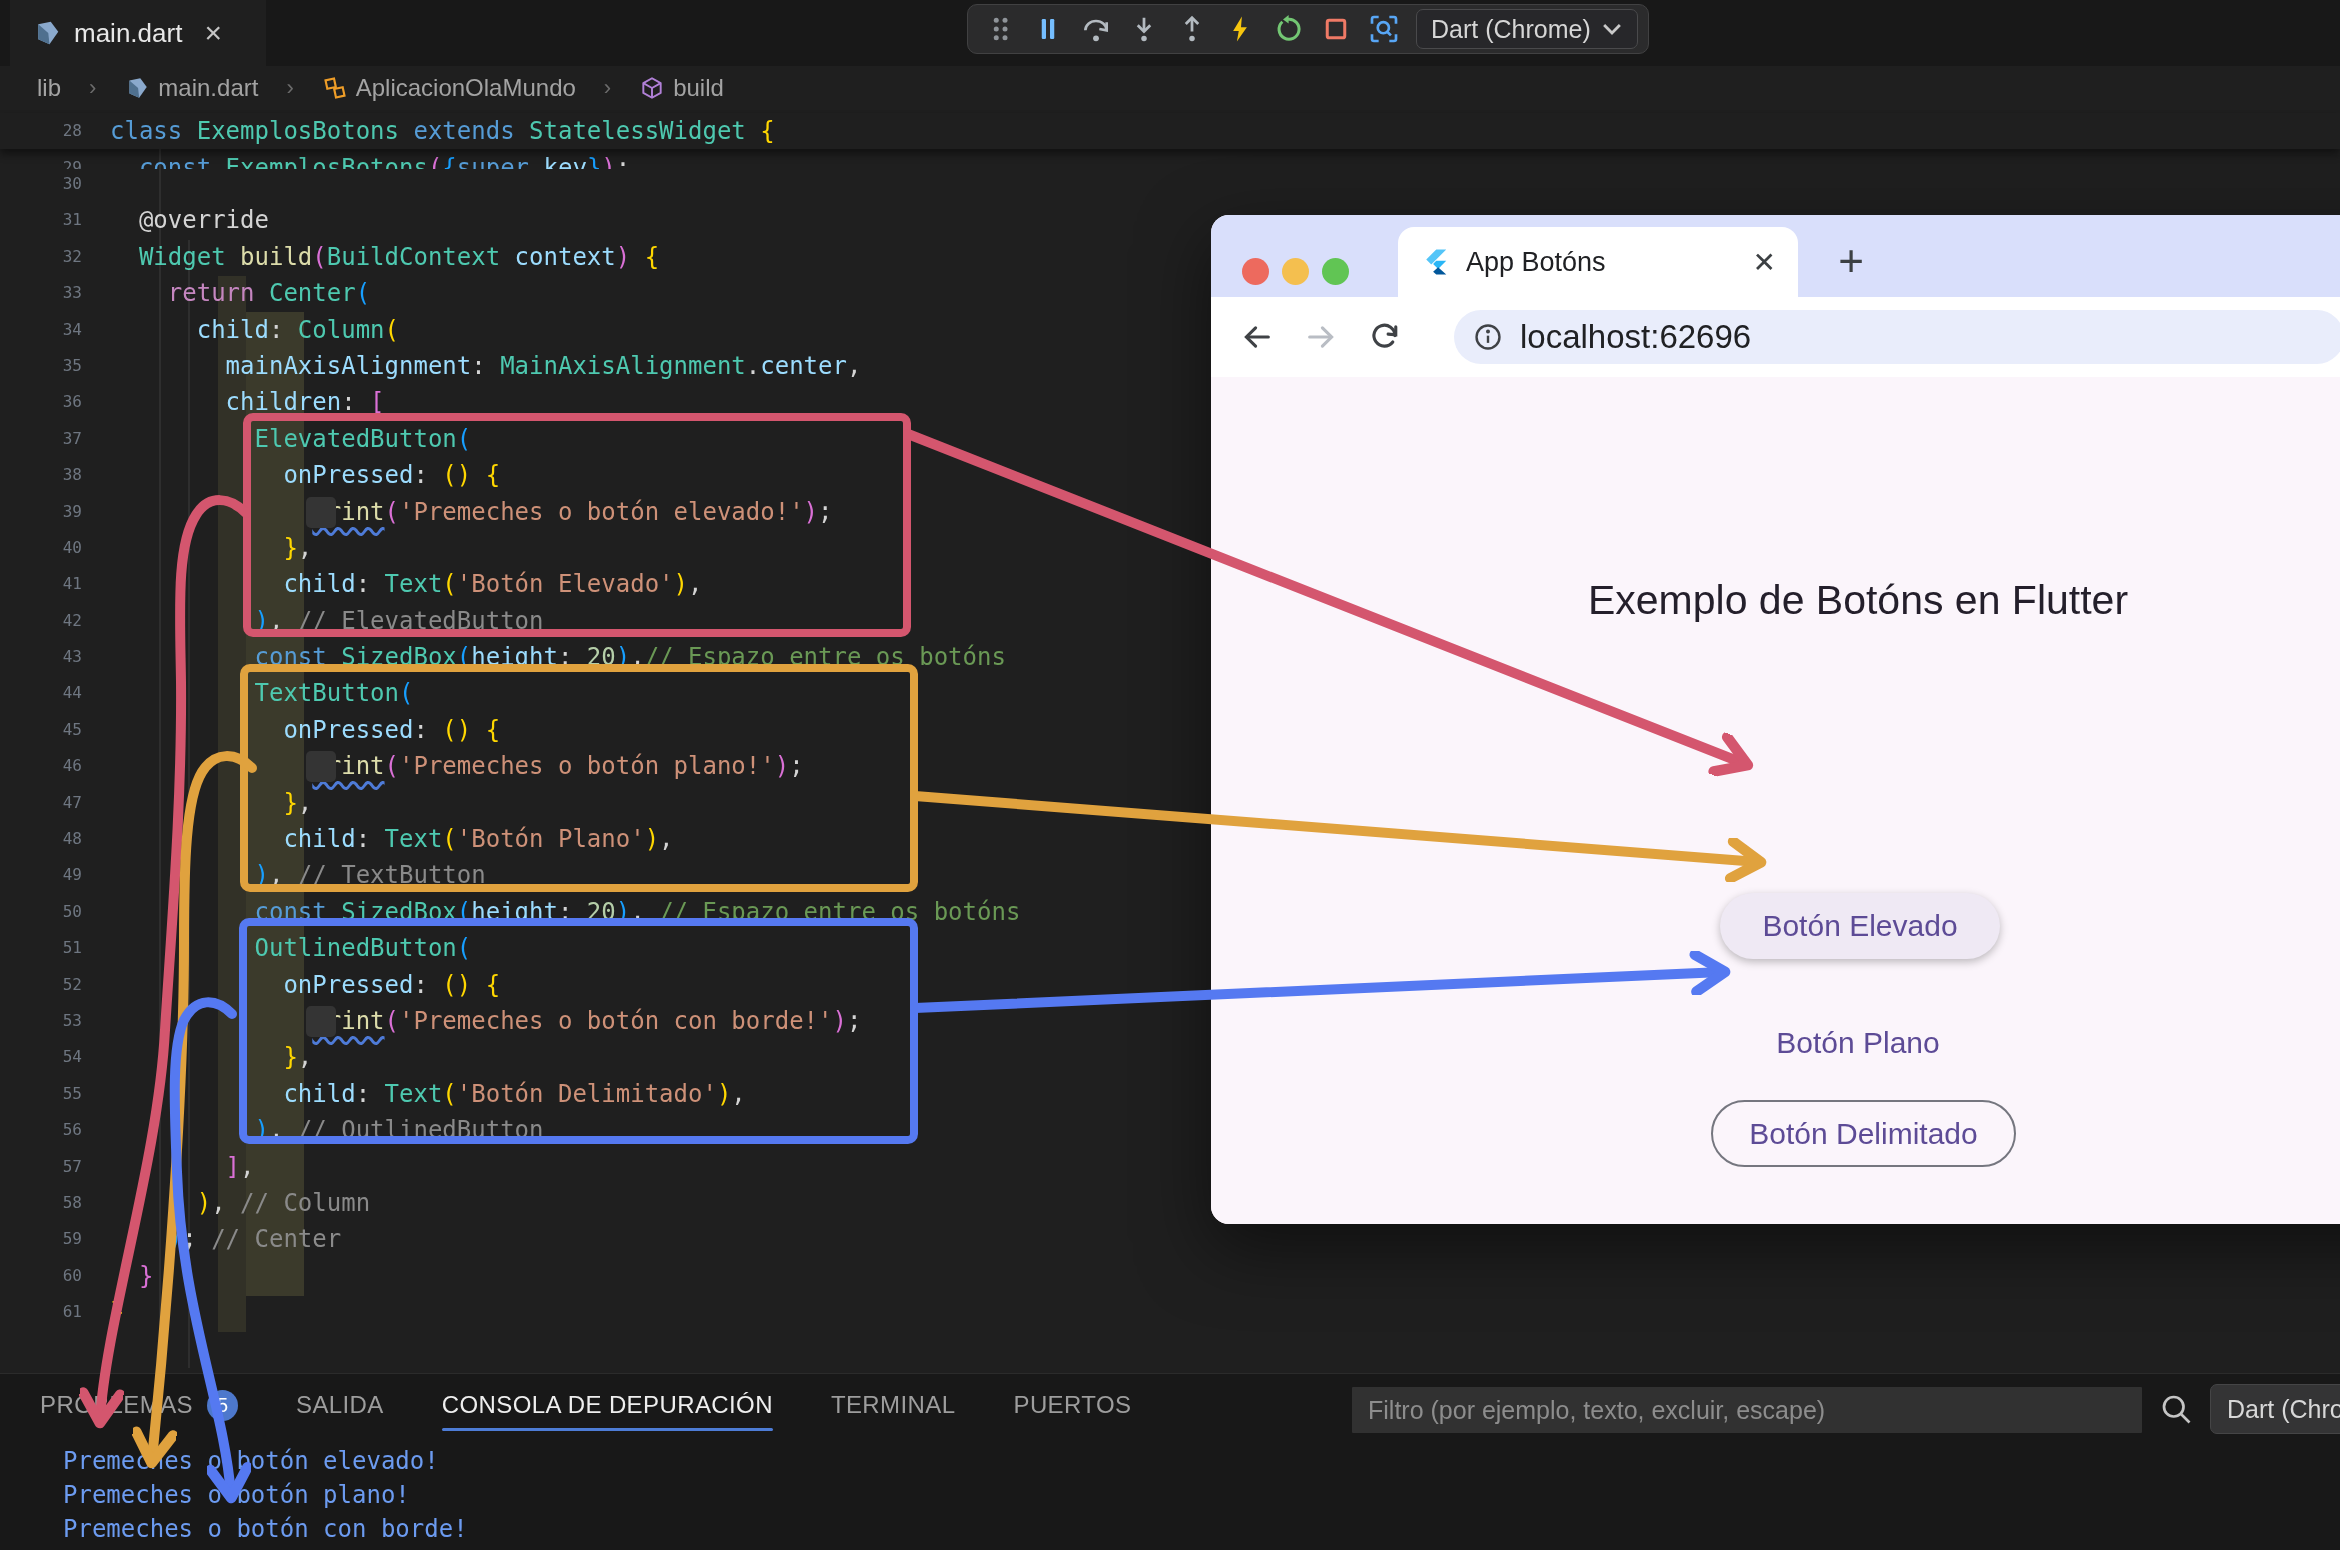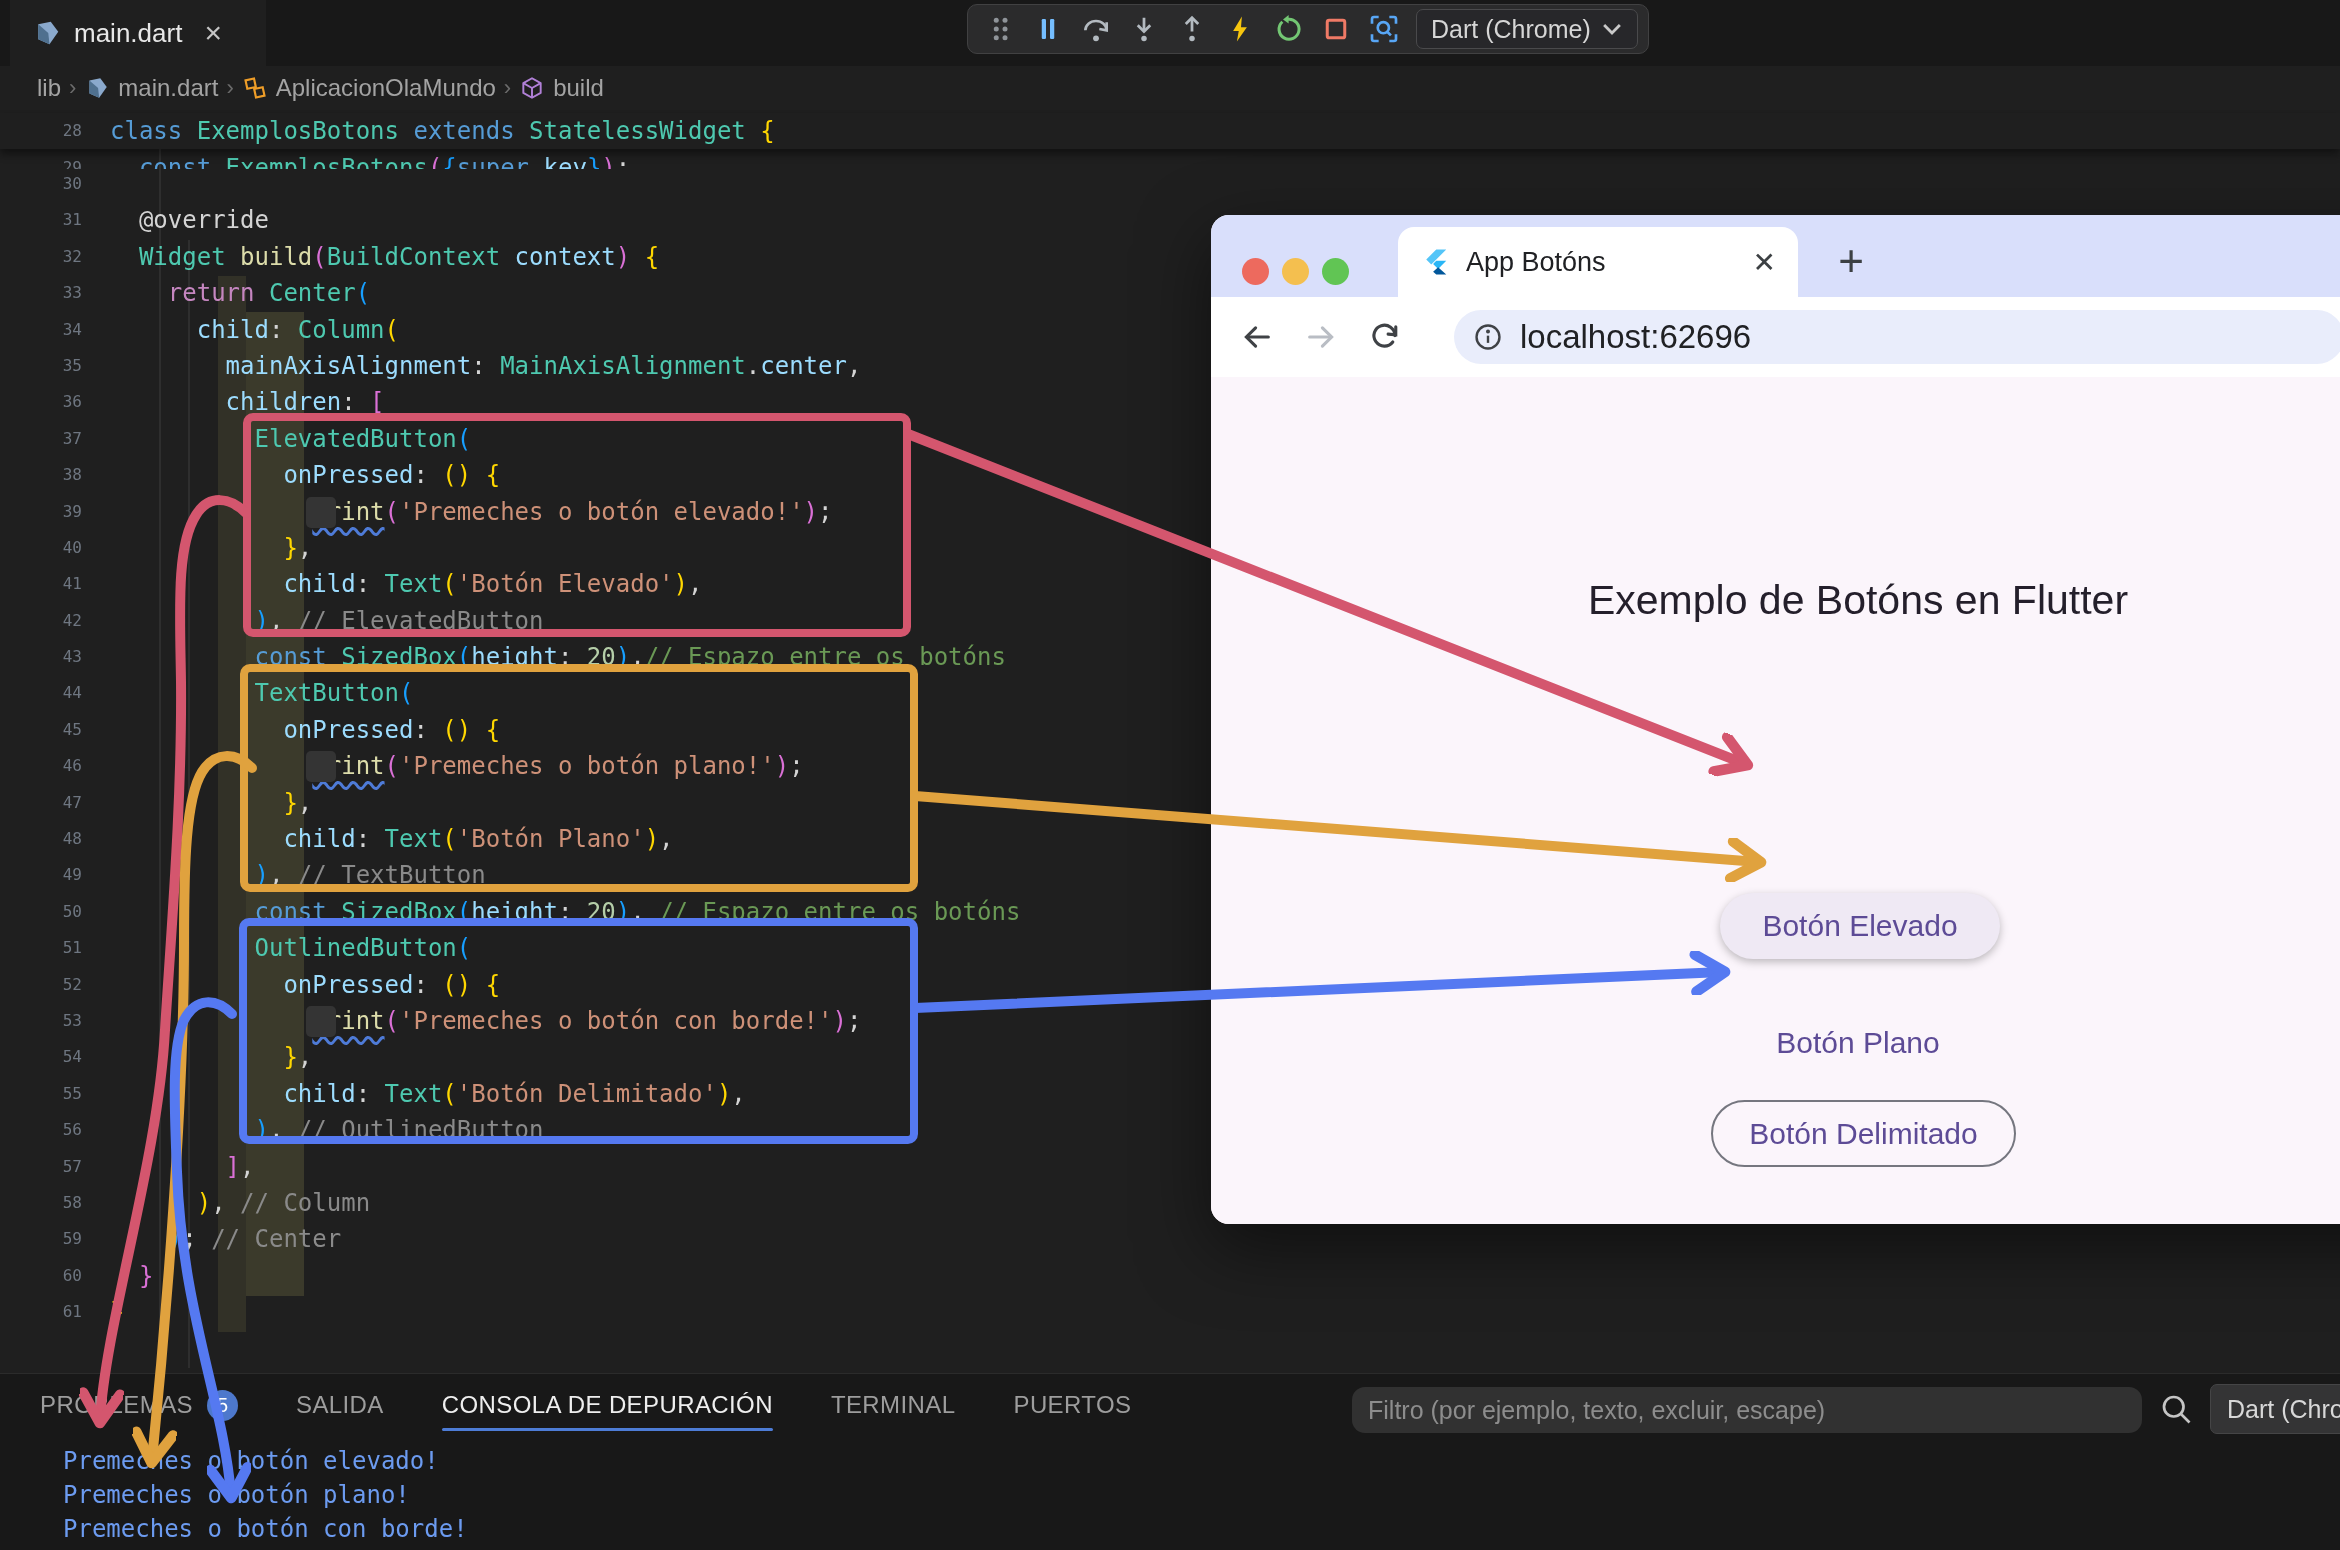--- a/index.html
+++ b/index.html
@@ -28,21 +28,21 @@
   
   #debugbar{left:967px;top:4px;height:48px;background:#2b2b2c;border:1px solid #414142;
             border-radius:10px;display:flex;align-items:center;gap:4px;padding:0 10px;z-index:40}
   .dbicon{width:44px;height:40px;display:flex;align-items:center;justify-content:center;border-radius:6px}
   #launch-pill{display:flex;align-items:center;gap:10px;background:#27272a;border:1px solid #4a4a4c;
                border-radius:7px;height:38px;padding:0 14px;margin-left:6px;color:#d6d6d6;font-size:25px}
 
   
   #breadcrumb{left:0;top:66px;width:2340px;height:44px;background:var(--bg-editor);
               display:flex;align-items:center;padding-left:37px;box-sizing:border-box;
-              color:#a3a3a3;font-size:24px;gap:6px}
+              color:#a3a3a3;font-size:24px;gap:26px}
   #breadcrumb .sep{color:#6b6b6b;font-size:22px;margin:0 2px}
   #breadcrumb .crumb{display:flex;align-items:center;gap:8px}
 
   
   #editor{left:0;top:110px;width:2340px;height:1263px;background:var(--bg-editor);overflow:hidden}
   .crow{display:flex;height:36.4px;line-height:36.4px;position:relative;
         font-family:"DejaVu Sans Mono",monospace;font-size:24px;white-space:pre}
   .lnum{width:82px;text-align:right;color:var(--fg-linenum);flex:none;
         font-family:"DejaVu Sans Mono",monospace;font-size:16px}
   .ctext{margin-left:28px;white-space:pre}
@@ -95,21 +95,21 @@
   
   #panel{left:0;top:1373px;width:2340px;height:177px;background:var(--bg-panel);border-top:1px solid #2b2b2b;box-sizing:border-box}
   #ptabs{position:absolute;left:40px;top:0;height:62px;display:flex;gap:58px;align-items:center}
   .ptab{height:62px;display:flex;align-items:center;gap:14px;color:var(--fg-dim);font-size:24px;
         letter-spacing:.4px;position:relative}
   .ptab.active{color:#eeeeee}
   .ptab.active::after{content:'';position:absolute;left:0;right:0;bottom:5px;height:3px;
         background:var(--tabline);border-radius:2px}
   .pbadge{width:31px;height:31px;border-radius:50%;background:var(--badge);color:#fff;font-size:20px;
         display:flex;align-items:center;justify-content:center;letter-spacing:0}
-  #pfilter{position:absolute;left:1352px;top:13px;width:790px;height:46px;background:#313131;border-radius:13px}
+  #pfilter{position:absolute;left:1352px;top:13px;width:790px;height:46px;background:#313131;border-radius:1px}
   #pfilter input{width:100%;height:100%;background:transparent;border:none;outline:none;color:#cccccc;
         font-size:25px;padding:0 16px;box-sizing:border-box;font-family:"Liberation Sans",sans-serif}
   #pfilter input::placeholder{color:#8d8d8d}
   #psearch{position:absolute;left:2158px;top:17px}
   #psession{position:absolute;left:2210px;top:10px;width:210px;height:50px;background:#343435;border:1px solid #454546;
         border-radius:7px;color:#d8d8d8;font-size:25px;display:flex;align-items:center;padding-left:16px;
         box-sizing:border-box;white-space:nowrap}
   #pconsole{position:absolute;left:63px;top:70px;font-family:"DejaVu Sans Mono",monospace;font-size:24px;
         color:var(--console-blue);line-height:34px;white-space:pre}
 

